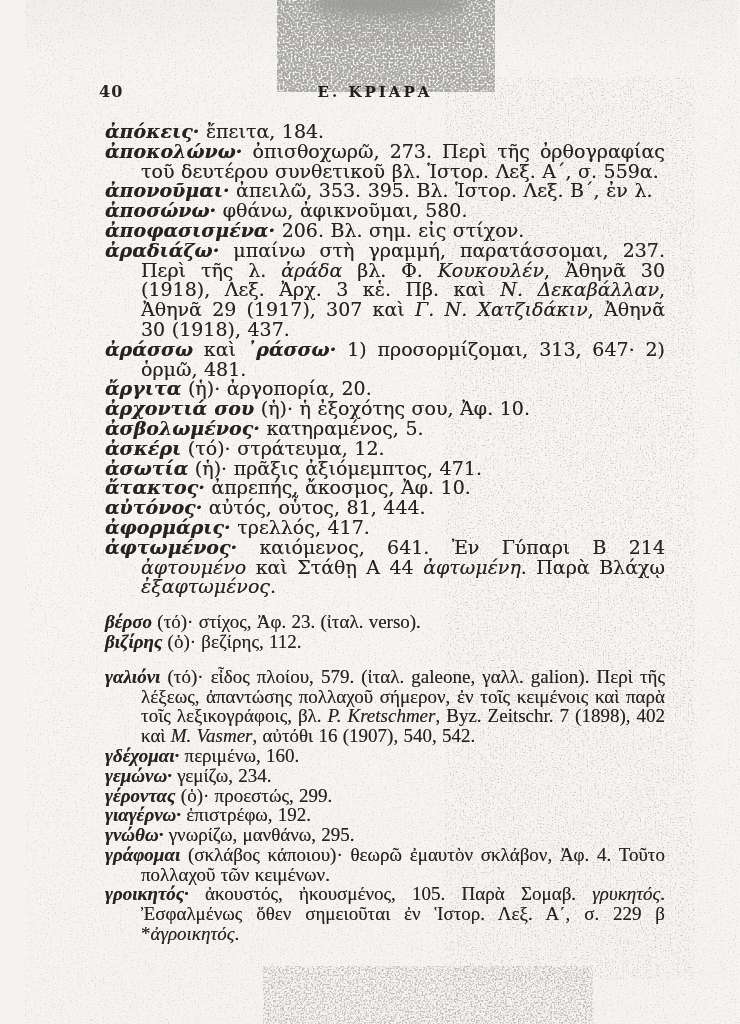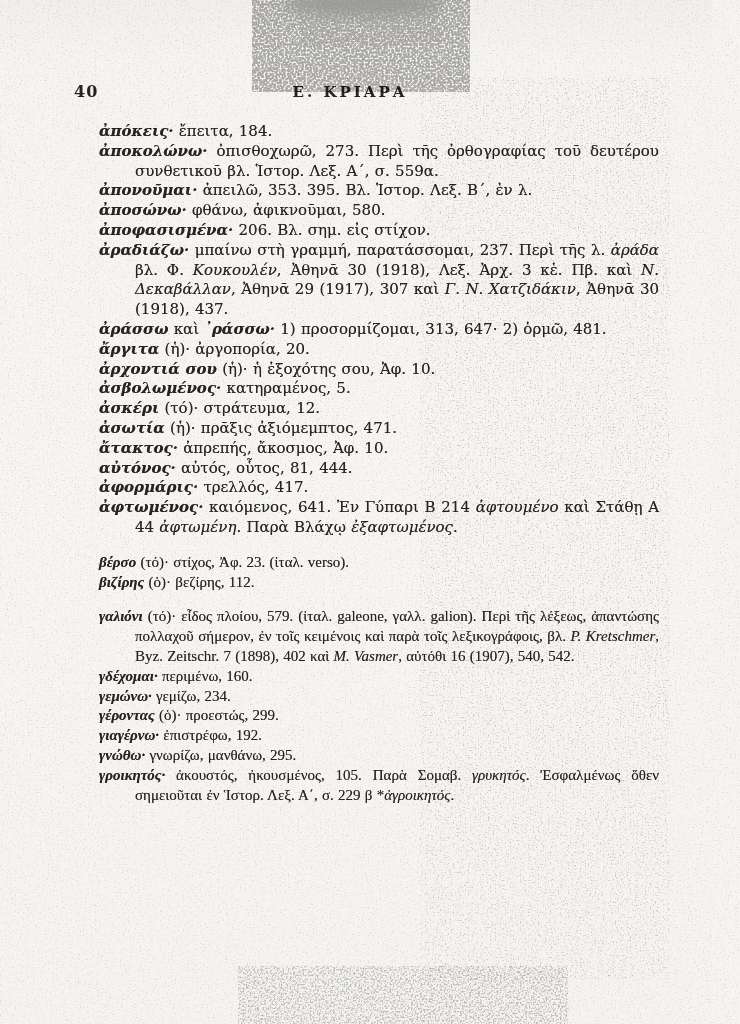--- a/index.html
+++ b/index.html
@@ -9,37 +9,38 @@
   }
   body {
     font-family: "DejaVu Serif", "Liberation Serif", serif;
     background: #f5f4f1;
   }
   .paper {
     position: relative;
     width: 712px; height: 1024px;
     background: linear-gradient(180deg, #f0efec 0%, #f5f4f2 6%, #f6f5f2 50%, #f4f3f0 100%);
     color: #26241f;
+    margin-left: 25px;
   }
   .running-head { position: absolute; top: 82px; left: 0; right: 0; height: 22px; }
   .page-number {
     position: absolute; left: 74px; top: 0;
     font-size: 16px; font-weight: 700; letter-spacing: 1px;
   }
   .header-title {
     position: absolute; left: 0; right: 0; top: 1px;
     text-align: center;
     font-size: 15px; font-weight: 700; letter-spacing: 3px;
     transform: translateX(-6px);
   }
   .content {
     position: absolute;
-    left: 99px; top: 122px;
+    left: 80px; top: 122px;
     width: 560px;
-    font-size: 15px;
+    font-size: 19px;
     line-height: 19.8px;
     text-align: justify;
     word-spacing: 0.5px;
     text-shadow: 0 0 0.5px rgba(45,42,36,0.55);
   }
   .section { margin: 0; }
   .section + .section { margin-top: 15px; font-family: Liberation Serif, serif; }
   p.entry {
     margin: 0;
     padding-left: 36px;
@@ -89,20 +90,21 @@
         <p class="entry"><span class="hw">βέρσο</span><span class="tx"> (τό)· στίχος, Ἀφ. 23. (ἰταλ. verso).</span></p>
         <p class="entry"><span class="hw">βιζίρης</span><span class="tx"> (ὁ)· βεζίρης, 112.</span></p>
       </div>
       <div class="section">
         <p class="entry"><span class="hw">γαλιόνι</span><span class="tx"> (τό)· εἶδος πλοίου, 579. (ἰταλ. galeone, γαλλ. galion). Περὶ τῆς λέξεως, ἀπαντώσης πολλαχοῦ σήμερον, ἐν τοῖς κειμένοις καὶ παρὰ τοῖς λεξικο­γράφοις, βλ. </span><span class="it">P. Kretschmer</span><span class="tx">, Byz. Zeitschr. 7 (1898), 402 καὶ </span><span class="it">M. Vasmer</span><span class="tx">, αὐτόθι 16 (1907), 540, 542.</span></p>
         <p class="entry"><span class="hw">γδέχομαι·</span><span class="tx"> περιμένω, 160.</span></p>
         <p class="entry"><span class="hw">γεμώνω·</span><span class="tx"> γεμίζω, 234.</span></p>
         <p class="entry"><span class="hw">γέροντας</span><span class="tx"> (ὁ)· προεστώς, 299.</span></p>
         <p class="entry"><span class="hw">γιαγέρνω·</span><span class="tx"> ἐπιστρέφω, 192.</span></p>
         <p class="entry"><span class="hw">γνώθω·</span><span class="tx"> γνωρίζω, μανθάνω, 295.</span></p>
+        <p class="entry"><span class="hw">γράφομαι</span><span class="tx"> (σκλάβος κάποιου)· θεωρῶ ἐμαυτὸν σκλάβον, Ἀφ. 4. Τοῦτο πολλαχοῦ τῶν κειμένων.</span></p>
         <p class="entry"><span class="hw">γροικητός·</span><span class="tx"> ἀκουστός, ἠκουσμένος, 105. Παρὰ Σομαβ. </span><span class="it">γρυκητός</span><span class="tx">. Ἐσφαλμένως ὅθεν σημειοῦται ἐν Ἱστορ. Λεξ. Α΄, σ. 229 β *</span><span class="it">ἀγροικητός</span><span class="tx">.</span></p>
       </div>
     </div>
 
   <svg class="noise" width="740" height="1024" viewBox="0 0 740 1024" aria-hidden="true">
     <defs>
       <filter id="nDense" x="0%" y="0%" width="100%" height="100%">
         <feTurbulence type="fractalNoise" baseFrequency="0.5" numOctaves="2" seed="7" stitchTiles="stitch"></feTurbulence>
         <feColorMatrix type="matrix" values="0 0 0 0 0.36  0 0 0 0 0.36  0 0 0 0 0.35  0 0 0 5 -1.7"></feColorMatrix>
         <feComposite operator="in" in2="SourceGraphic"></feComposite>

